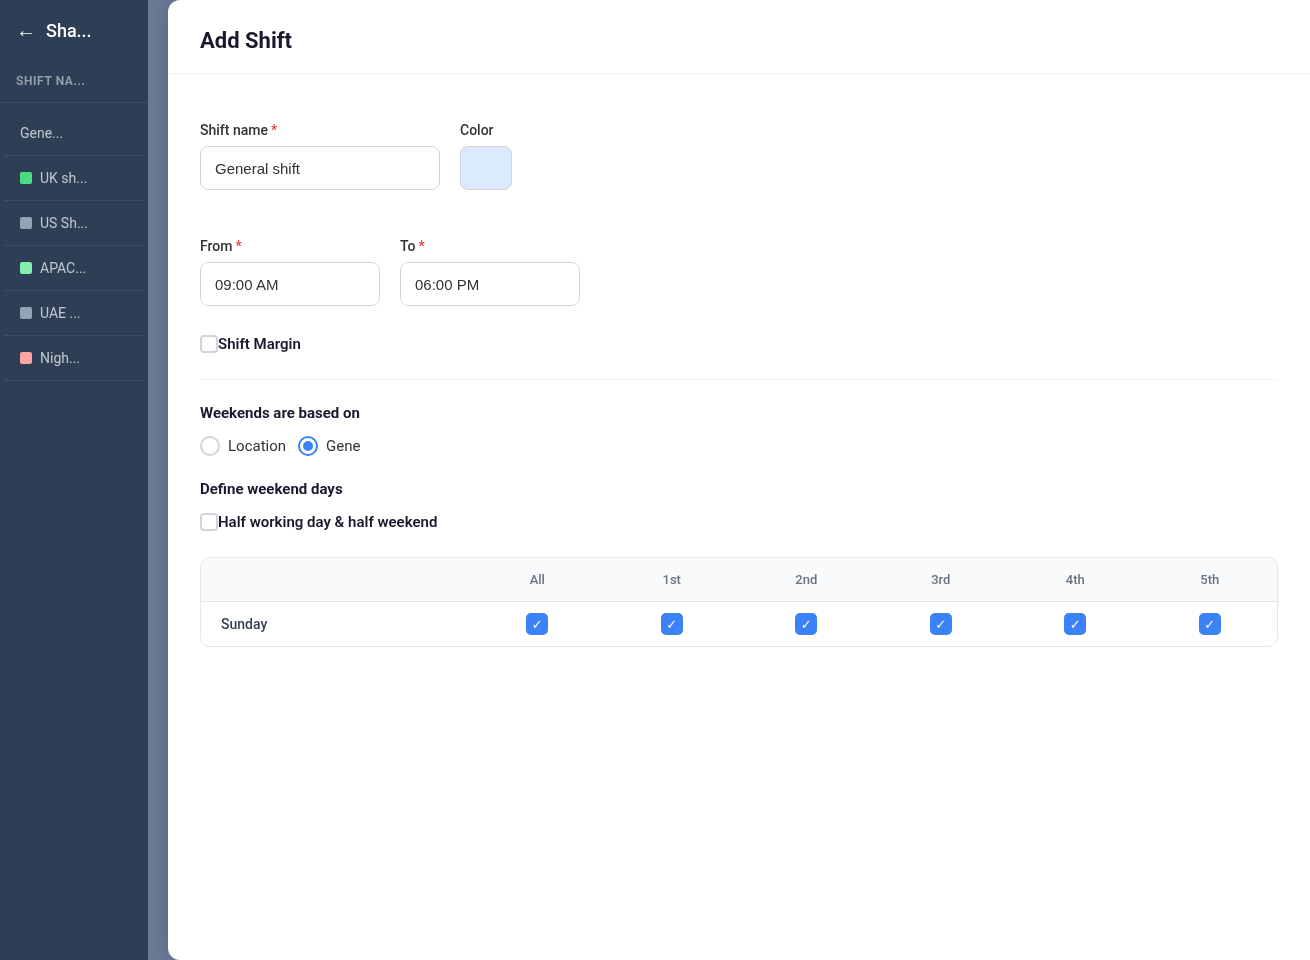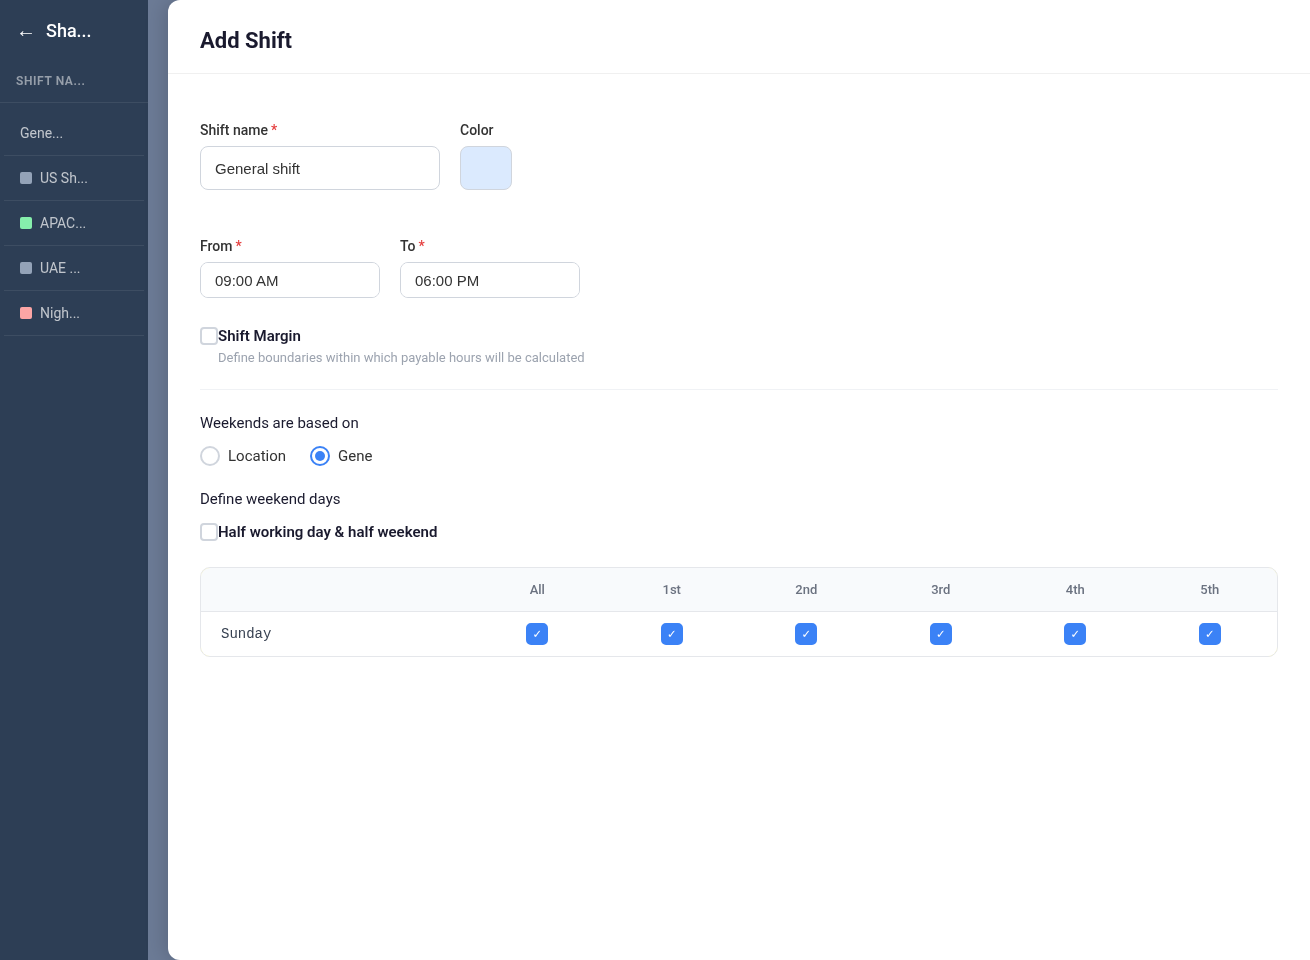--- a/index.html
+++ b/index.html
@@ -155,21 +155,21 @@
     }
 
     
     .time-input-wrapper {
       display: flex;
       align-items: center;
       border: 1.5px solid #d0d5dd;
       border-radius: 8px;
       overflow: hidden;
       width: 180px;
-      height: 36px;
+      height: 44px;
     }
 
     .time-input {
       flex: 1;
       border: none;
       padding: 0 14px;
       font-size: 15px;
       color: #333;
       outline: none;
       height: 100%;
@@ -215,29 +215,29 @@
 
     .checkbox-desc {
       font-size: 13px;
       color: #9ca3af;
       margin-top: 3px;
     }
 
     
     .section-label {
       font-size: 15px;
-      font-weight: 400;
+      font-weight: 700;
       color: #1a1a2e;
       margin-bottom: 14px;
     }
 
     .radio-group {
       display: flex;
       align-items: center;
-      gap: 24px;
+      gap: 12px;
       margin-bottom: 24px;
     }
 
     .radio-item {
       display: flex;
       align-items: center;
       gap: 8px;
       cursor: pointer;
     }
 
@@ -299,21 +299,20 @@
     .grid-header-cell:first-child {
       padding-left: 20px;
       text-align: left;
     }
 
     .weekend-grid-row {
       display: grid;
       grid-template-columns: 2fr 1fr 1fr 1fr 1fr 1fr 1fr;
       border-bottom: 1px solid #e5e7eb;
       background: white;
-      font-family: Liberation Mono, monospace;
     }
 
     .weekend-grid-row:last-child {
       border-bottom: none;
     }
 
     .grid-day-cell {
       padding: 14px 8px;
       font-size: 14px;
       font-weight: 500;
@@ -356,20 +355,24 @@
 
   <div class="sidebar-item" style="font-weight:600; color: rgba(255,255,255,0.5); font-size:12px; text-transform:uppercase; letter-spacing:0.05em;">
     <span>Shift na...</span>
   </div>
 
   <div class="sidebar-list">
     <div class="sidebar-item">
       <span>Gene...</span>
     </div>
     <div class="sidebar-item">
+      <span class="color-dot" style="background:#4ade80;"></span>
+      <span>UK sh...</span>
+    </div>
+    <div class="sidebar-item">
       <span class="color-dot" style="background:#94a3b8;"></span>
       <span>US Sh...</span>
     </div>
     <div class="sidebar-item">
       <span class="color-dot" style="background:#86efac;"></span>
       <span>APAC...</span>
     </div>
     <div class="sidebar-item">
       <span class="color-dot" style="background:#94a3b8;"></span>
       <span>UAE ...</span>
@@ -425,21 +428,20 @@
 
           </div>
         </div>
       </div>
 
       <div class="shift-margin-section">
         <div class="checkbox-row">
           <div class="custom-checkbox"></div>
           <div>
             <div class="checkbox-label">Shift Margin</div>
-            <div class="checkbox-desc">Define boundaries within which payable hours will be calculated</div>
           </div>
         </div>
       </div>
 
       <div class="divider"></div>
 
       <div style="margin-bottom:20px;">
         <div class="section-label">Weekends are based on</div>
         <div class="radio-group">
           <div class="radio-item">

